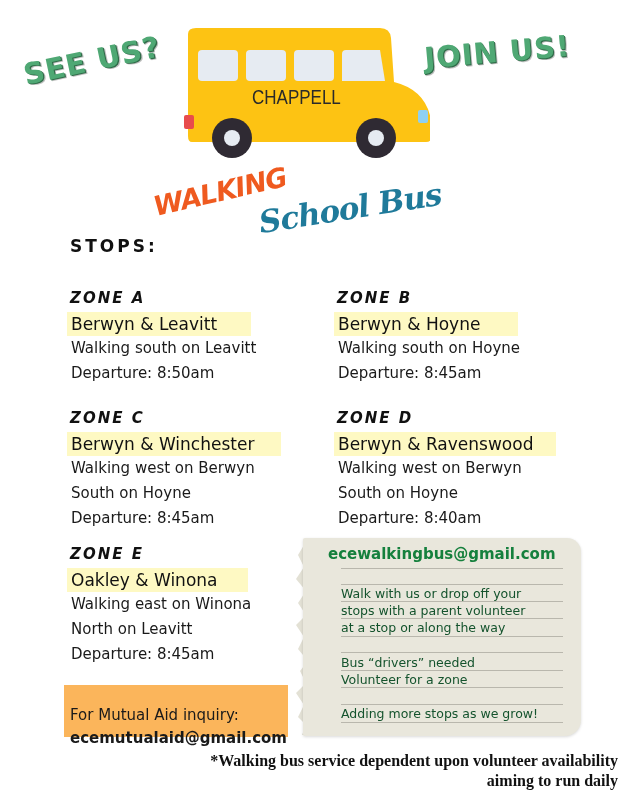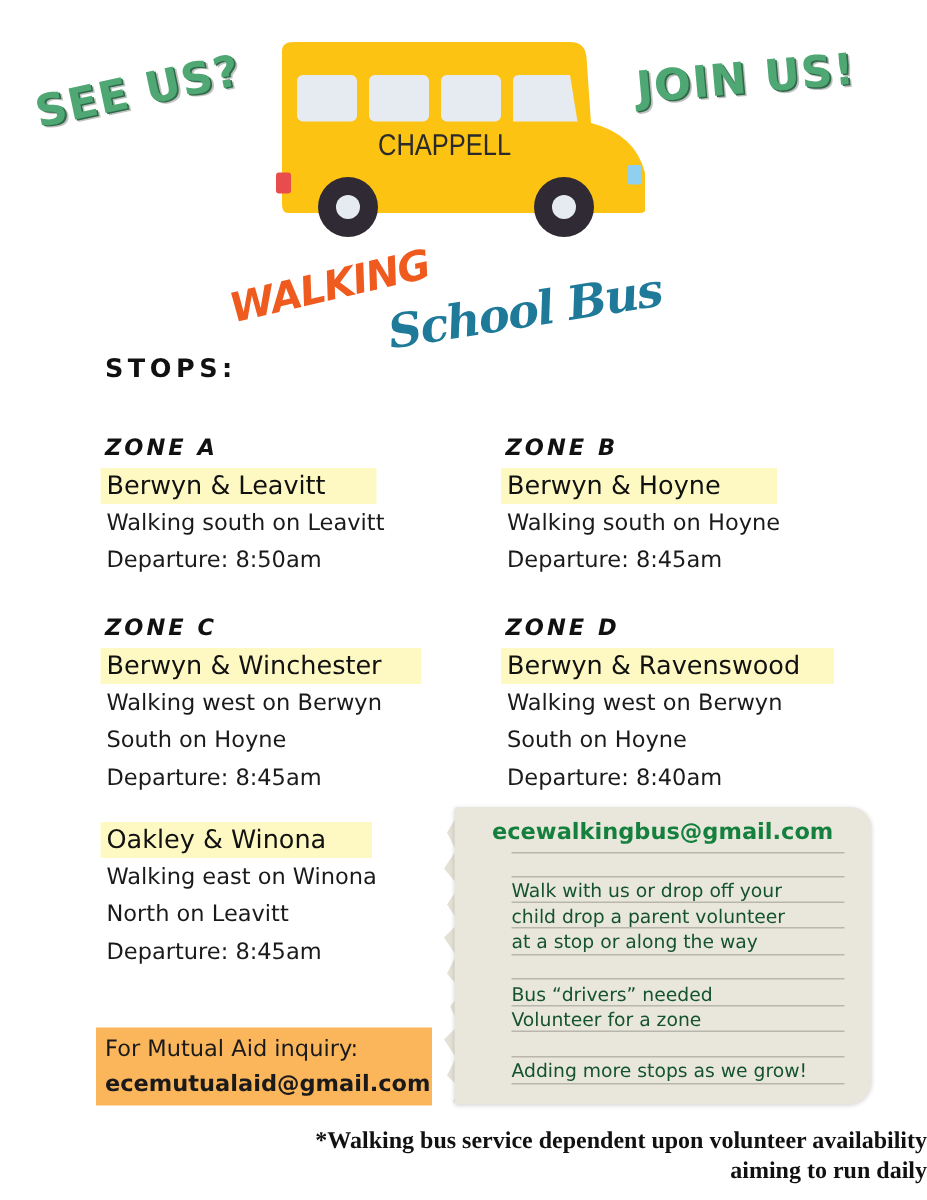--- a/index.html
+++ b/index.html
@@ -55,21 +55,21 @@
       display: inline-block; background: #fef9c3; font-size: 17px; font-weight: bold;
       padding: 2px 12px 2px 4px; margin-top: 3px; color: #111;
       font-family: "DejaVu Sans", sans-serif; font-weight: normal;
     }
     .zone-line {
       font-family: "DejaVu Sans", sans-serif; font-size: 15px; line-height: 25px; padding-left: 4px; color: #1a1a1a;
     }
 
     .mutual {
       position: absolute; left: 64px; top: 685px; width: 224px; height: 52px;
-      background: #fbb55b; padding: 0 0 0 6px; box-sizing: border-box;
+      background: #fbb55b; padding: 16px 0 0 6px; box-sizing: border-box;
     }
     .mutual-label { font-family: "DejaVu Sans", sans-serif; font-size: 15px; line-height: 24px; padding-top: 2px; }
     .mutual-email { font-family: "DejaVu Sans", sans-serif; font-size: 15px; font-weight: bold; line-height: 22px; }
 
     
     .note {
       position: absolute; left: 303px; top: 538px; width: 278px; height: 198px;
       background: #e9e7dc; border-radius: 2px 14px 16px 2px;
       box-shadow: 0 1px 3px rgba(0,0,0,0.15);
     }
@@ -138,20 +138,21 @@
 
 <div class="zone" style="left:334px; top:409px;">
   <div class="zone-title">ZONE D</div>
   <div class="zone-stop" style="width:206px;">Berwyn &amp; Ravenswood</div>
   <div class="zone-line">Walking west on Berwyn</div>
   <div class="zone-line">South on Hoyne</div>
   <div class="zone-line">Departure: 8:40am</div>
 </div>
 
 <div class="zone" style="left:67px; top:545px;">
+  <div class="zone-title">ZONE E</div>
   <div class="zone-stop" style="width:165px;">Oakley &amp; Winona</div>
   <div class="zone-line">Walking east on Winona</div>
   <div class="zone-line">North on Leavitt</div>
   <div class="zone-line">Departure: 8:45am</div>
 </div>
 
 <div class="mutual">
   <div class="mutual-label">For Mutual Aid inquiry:</div>
   <div class="mutual-email">ecemutualaid@gmail.com</div>
 </div>
@@ -168,21 +169,21 @@
     <rect x="14" y="152" width="7" height="7"></rect>
     <rect x="14" y="176" width="7" height="7"></rect>
   </g>
 </svg>
 <div class="note">
   <div class="note-email">ecewalkingbus@gmail.com</div>
   <div class="rule" style="top:30px;"></div>
   <div class="rule" style="top:46px;"></div>
   <div class="note-text" style="top:48px;">Walk with us or drop off your</div>
   <div class="rule" style="top:63px;"></div>
-  <div class="note-text" style="top:65px;">child drop a parent volunteer</div>
+  <div class="note-text" style="top:65px;">stops with a parent volunteer</div>
   <div class="rule" style="top:80px;"></div>
   <div class="note-text" style="top:82px;">at a stop or along the way</div>
   <div class="rule" style="top:98px;"></div>
   <div class="rule" style="top:114px;"></div>
   <div class="note-text" style="top:117px;">Bus “drivers” needed</div>
   <div class="rule" style="top:132px;"></div>
   <div class="note-text" style="top:134px;">Volunteer for a zone</div>
   <div class="rule" style="top:149px;"></div>
   <div class="rule" style="top:166px;"></div>
   <div class="note-text" style="top:168px;">Adding more stops as we grow!</div>

